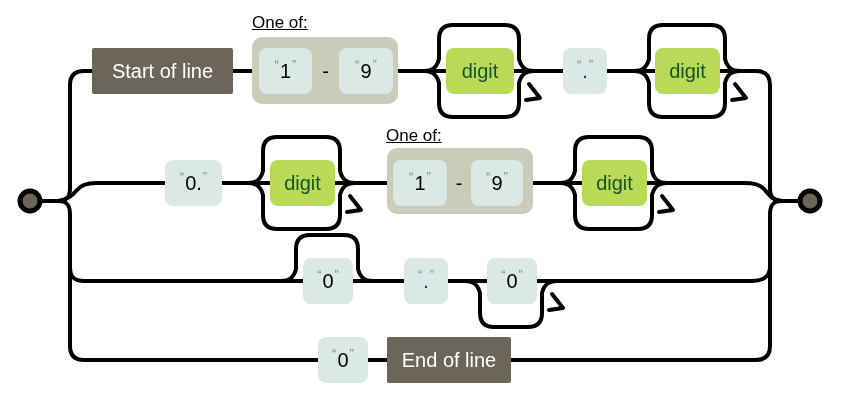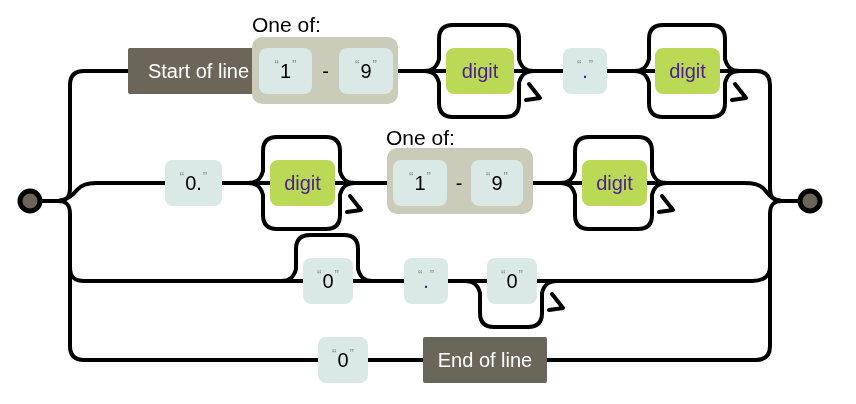--- a/index.html
+++ b/index.html
@@ -6,24 +6,24 @@
   #stage {
     position:relative; width:856px; height:404px; background:#fff;
     font-family:"Liberation Sans", sans-serif; overflow:hidden;
   }
   #wires { position:absolute; left:0; top:0; }
   .box {
     position:absolute; display:flex; align-items:center; justify-content:center;
     box-sizing:border-box; font-size:20px; line-height:1; white-space:nowrap;
   }
   .lit   { background:#dae9e5; border-radius:8px; color:#000; }
-  .esc   { background:#bada55; border-radius:8px; color:#4c1d95; }
-  .anchor{ background:#6b6659; color:#fff; border-radius:2px; font-size:20px;margin-left:36px; }
+  .esc   { background:#bada55; border-radius:8px; color:#14532d; }
+  .anchor{ background:#6b6659; color:#fff; border-radius:2px; font-size:20px; }
   .group { position:absolute; background:#cbcbba; border-radius:10px; }
-  .glabel{ position:absolute; font-size:21px; color:#000; }
+  .glabel{ position:absolute; font-size:17px; color:#000;text-decoration:underline; }
   .dash  { position:absolute; display:flex; align-items:center; justify-content:center;
            font-size:20px; color:#000; }
   .q { font-size:13px; color:#8a8a8a; position:relative; top:-7px; padding:0 1px; }
   .dot-glyph { color:#26267f; }
 </style>
 </head>
 <body>
 
 <div id="stage">
 

